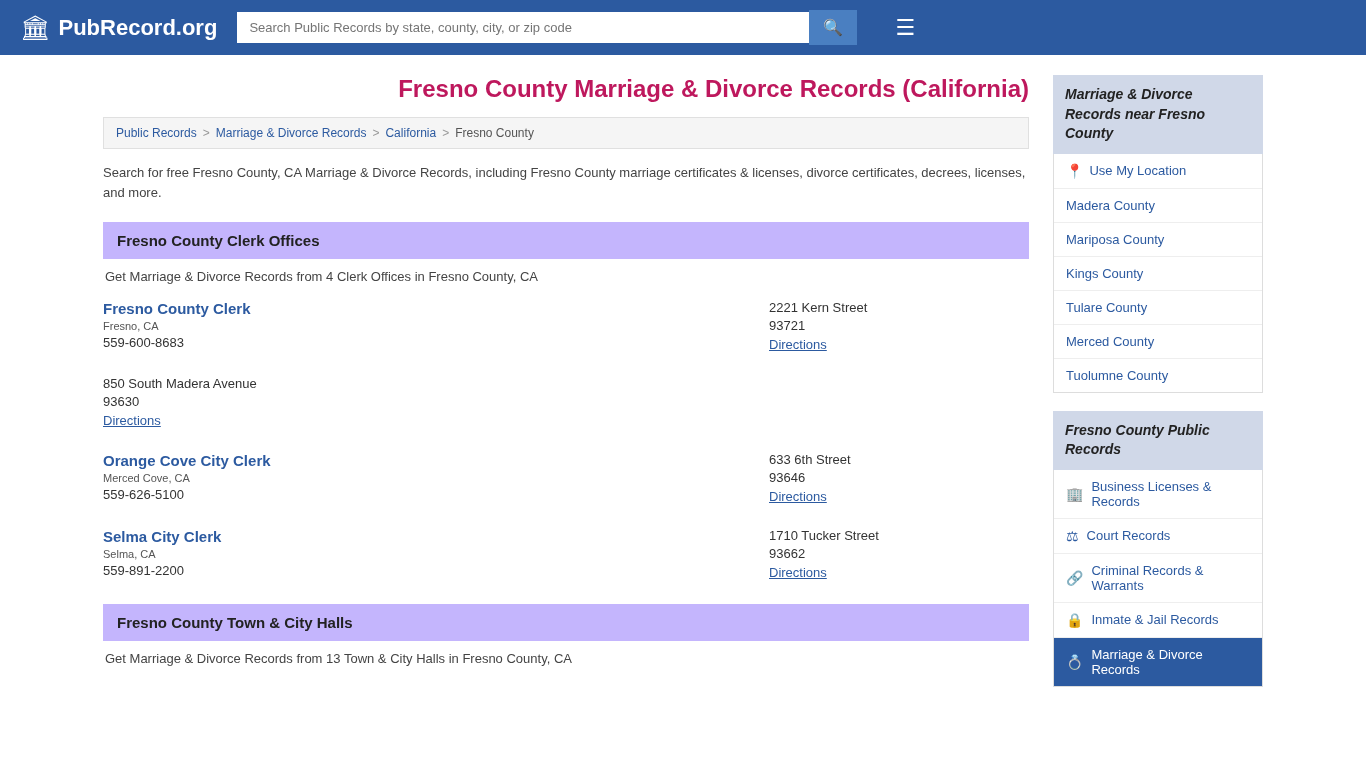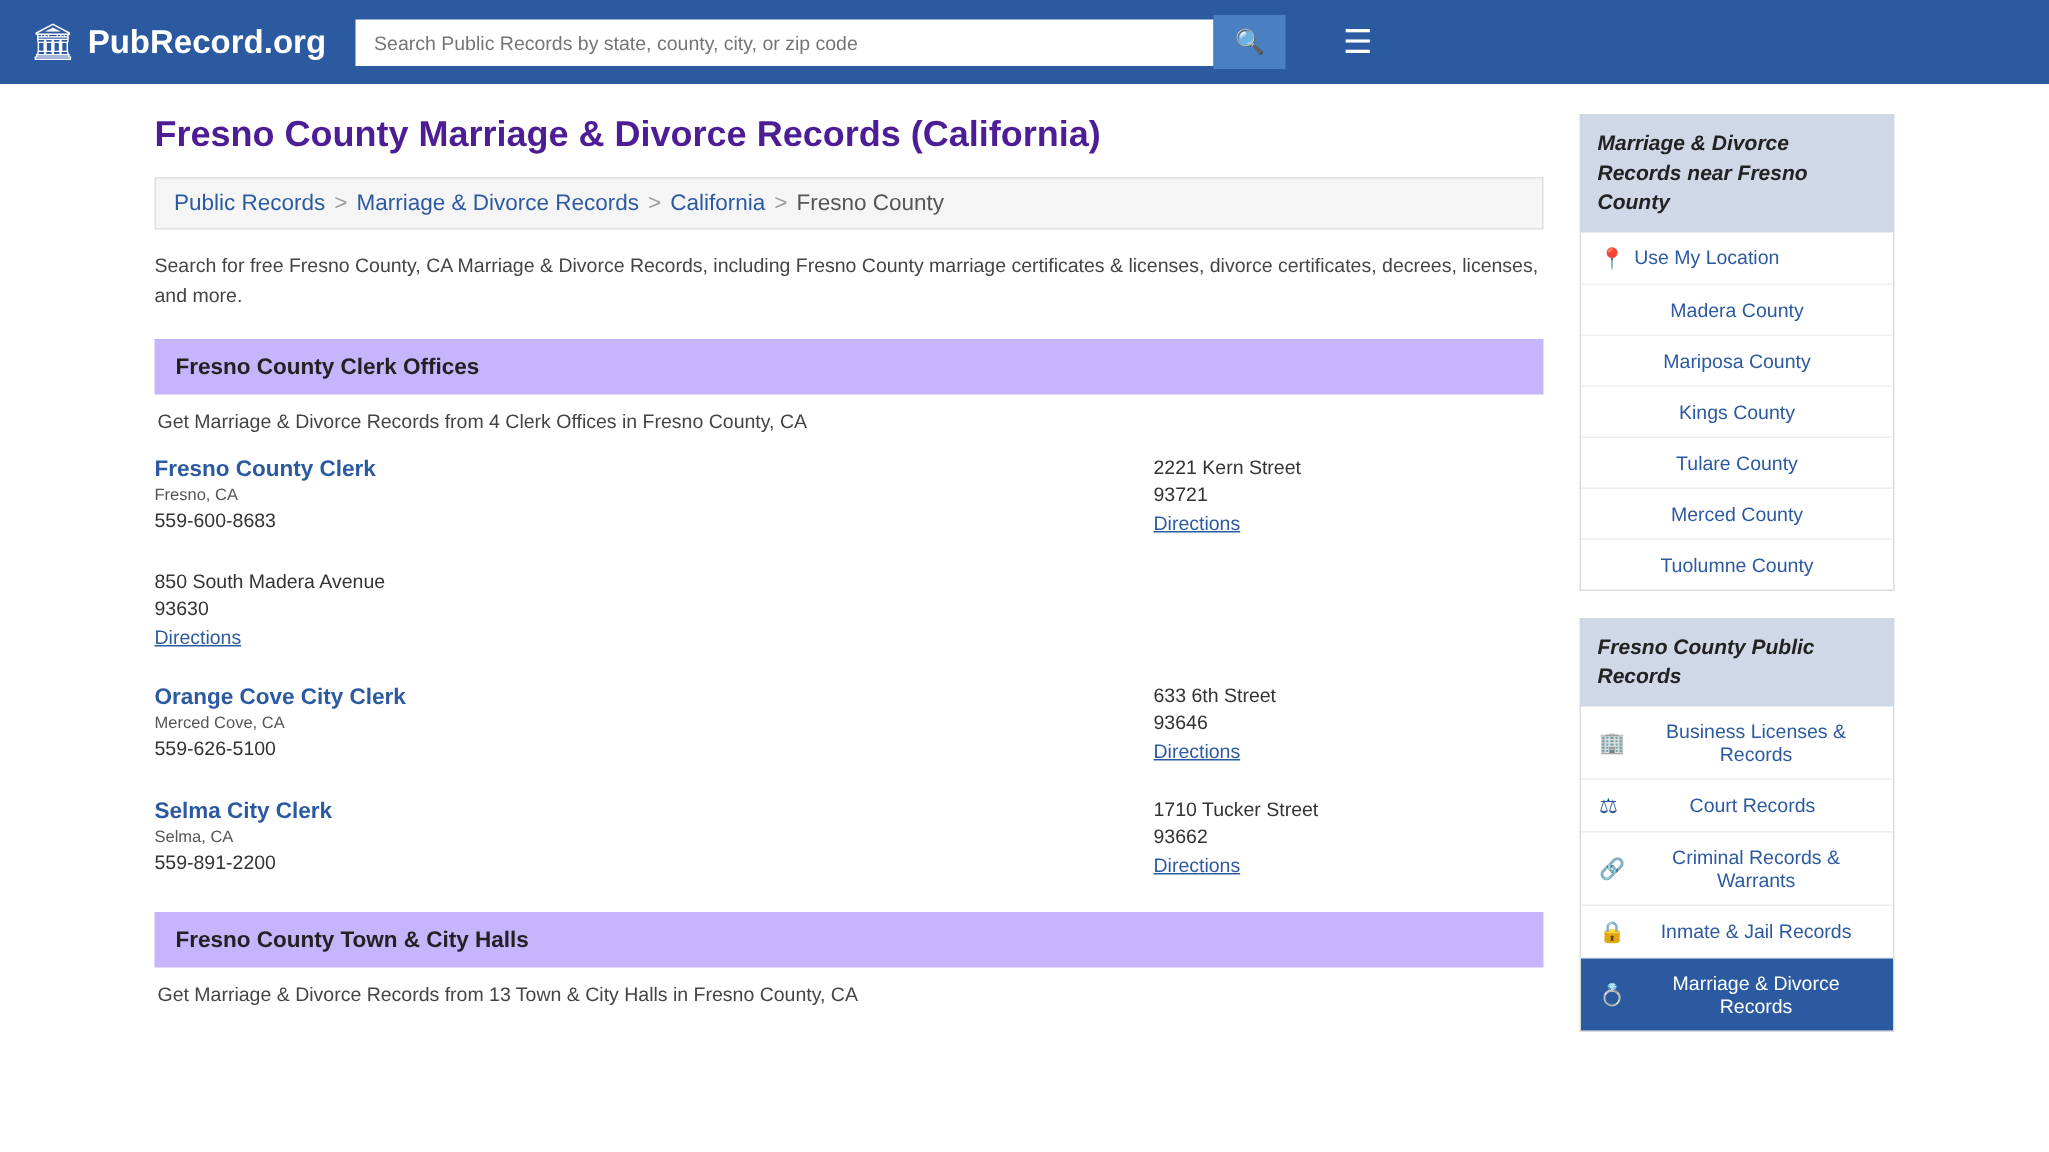--- a/index.html
+++ b/index.html
@@ -69,28 +69,29 @@
       gap: 24px;
     }
 
     
     .content-area {
       flex: 1;
     }
     .page-title {
       font-size: 24px;
       font-weight: bold;
-      color: #4c1d95;
+      color: #be185d;
       margin-bottom: 14px;
+      text-align: right;
     }
     .breadcrumb {
       background: #f5f5f5;
       border: 1px solid #e0e0e0;
       padding: 8px 12px;
-      font-size: 15px;
+      font-size: 12px;
       color: #555;
       margin-bottom: 14px;
       display: flex;
       align-items: center;
       gap: 6px;
       flex-wrap: wrap;
     }
     .breadcrumb a {
       color: #2c5aa0;
       text-decoration: none;
@@ -194,21 +195,20 @@
       align-items: center;
       gap: 8px;
     }
     .sidebar-item:last-child { border-bottom: none; }
     .sidebar-item-icon {
       font-size: 14px;
       flex-shrink: 0;
     }
     .sidebar-item-text {
       flex: 1;
-      text-align: center;
     }
     .use-location {
       display: flex;
       align-items: center;
       gap: 6px;
       padding: 9px 12px;
       font-size: 13px;
       color: #2c5aa0;
       cursor: pointer;
       border-bottom: 1px solid #eee;

